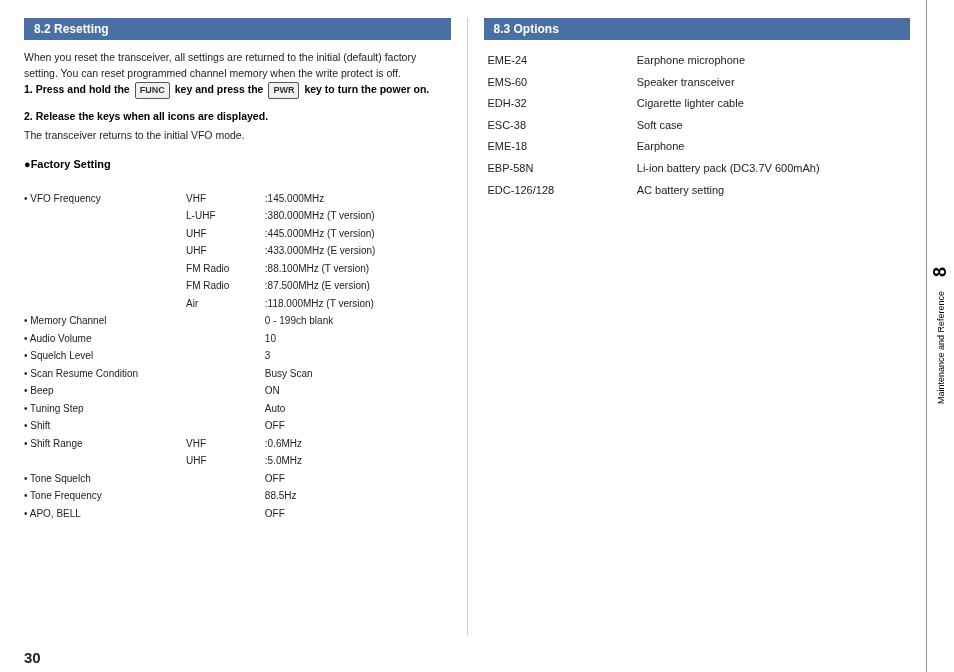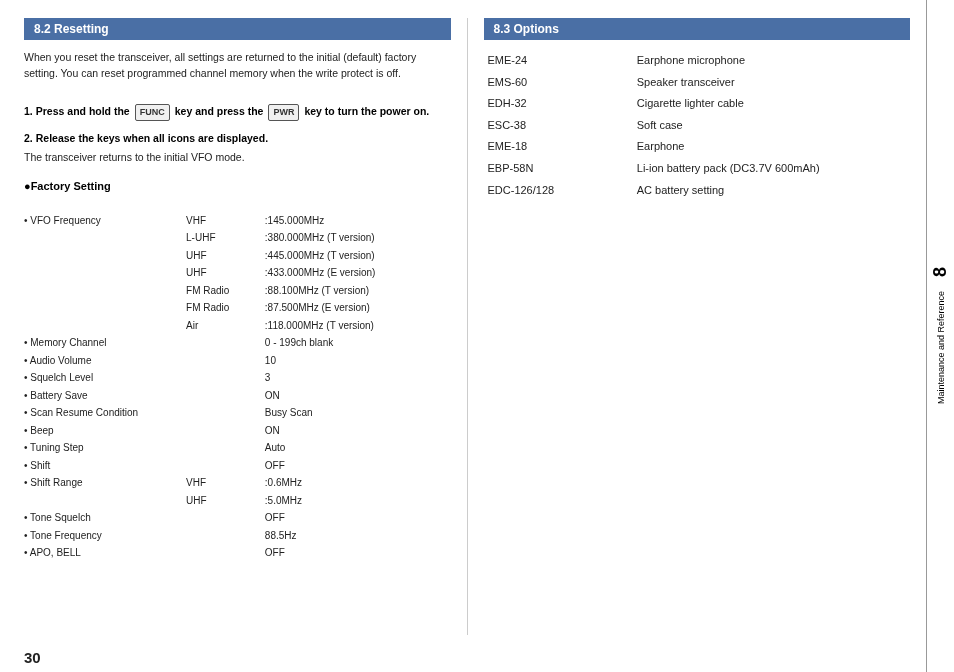--- a/index.html
+++ b/index.html
@@ -89,21 +89,21 @@
       font-size: 12px;
       font-weight: bold;
       padding: 4px 10px;
       margin-bottom: 10px;
     }
 
     
     .intro-text {
       font-size: 10.5px;
       line-height: 1.5;
-      margin-bottom: 22px;
+      margin-bottom: 0;
       color: #222;
     }
 
     
     .step {
       margin-bottom: 10px;
     }
 
     .step-title {
       font-size: 10.5px;
@@ -291,24 +291,20 @@
               </tr>
               <tr>
                 <td class="label-col" colspan="2">• Audio Volume</td>
                 <td class="value-col">10</td>
               </tr>
               <tr>
                 <td class="label-col" colspan="2">• Squelch Level</td>
                 <td class="value-col">3</td>
               </tr>
               <tr>
-                <td class="label-col" colspan="2">• Battery Save</td>
-                <td class="value-col">ON</td>
-              </tr>
-              <tr>
                 <td class="label-col" colspan="2">• Scan Resume Condition</td>
                 <td class="value-col">Busy Scan</td>
               </tr>
               <tr>
                 <td class="label-col" colspan="2">• Beep</td>
                 <td class="value-col">ON</td>
               </tr>
               <tr>
                 <td class="label-col" colspan="2">• Tuning Step</td>
                 <td class="value-col">Auto</td>

